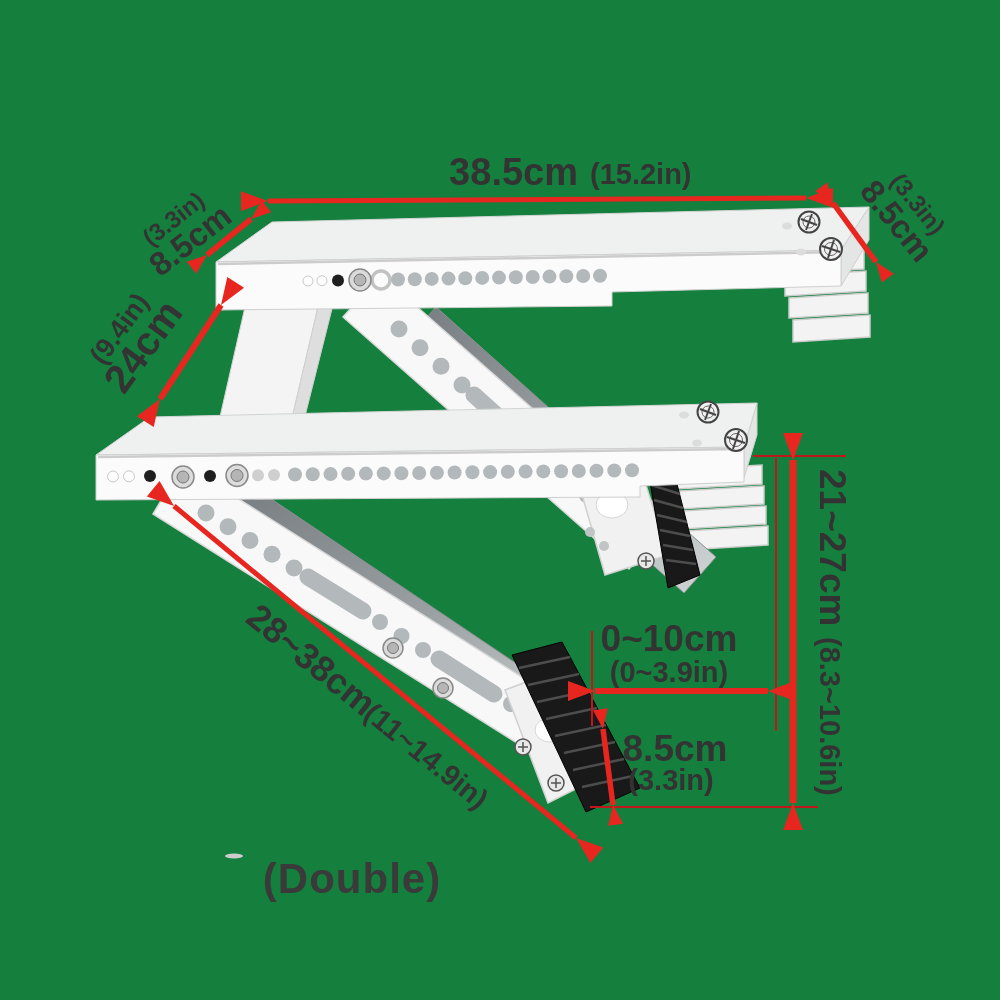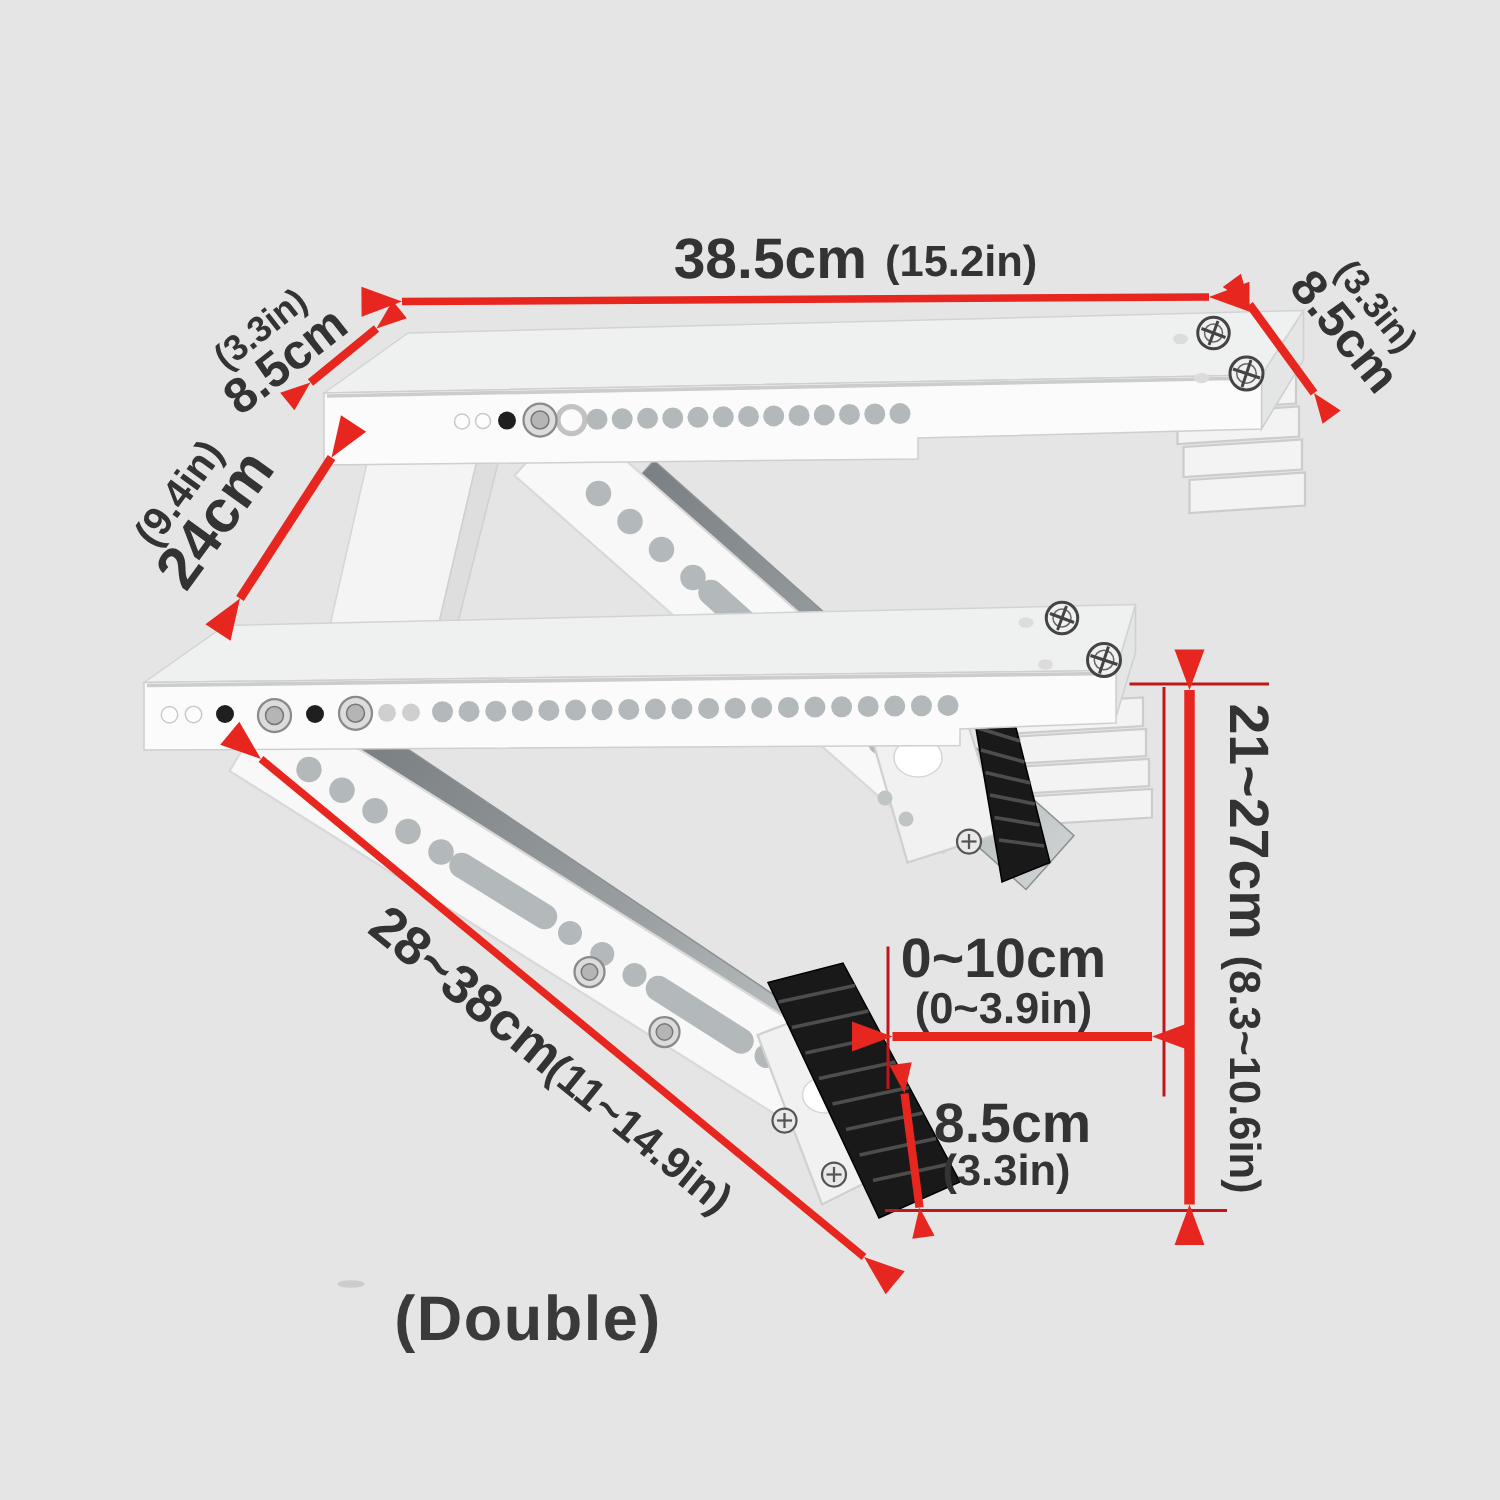--- a/index.html
+++ b/index.html
@@ -1,16 +1,16 @@
 <!DOCTYPE html>
 <html><head>
 <meta charset="utf-8">
 <style>
   html,body{margin:0;padding:0;background:#ffffff;}
-  .stage{position:relative;width:1000px;height:1000px;background:#e5e5e5;overflow:hidden;}
+  .stage{position:relative;width:1000px;height:1000px;background:#15803d;overflow:hidden;}
   text{font-family:"Liberation Sans",sans-serif;font-weight:bold;fill:#333333;}
   .t38{font-size:38px}.t29{font-size:29px}.t33{font-size:33px}.t24{font-size:24px}
   .t40{font-size:40px}.t27{font-size:27px}.t37{font-size:37px}.t36{font-size:36px}
   .cap{font-size:42px;fill:#3a3a3a;letter-spacing:1px}
   .arrow{stroke:#e6261f;fill:none}
   .thin{stroke:#c0171c;stroke-width:2;fill:none}
   .railtop{fill:#eff0f0;stroke:#d2d4d4;stroke-width:1}
   .railfront{fill:#fbfbfb;stroke:#cfcfcf;stroke-width:1}
   .railend{fill:#e4e5e5;stroke:#cfcfcf;stroke-width:1}
   .plate{fill:#f3f3f3;stroke:#cbcdcd;stroke-width:1.5}

